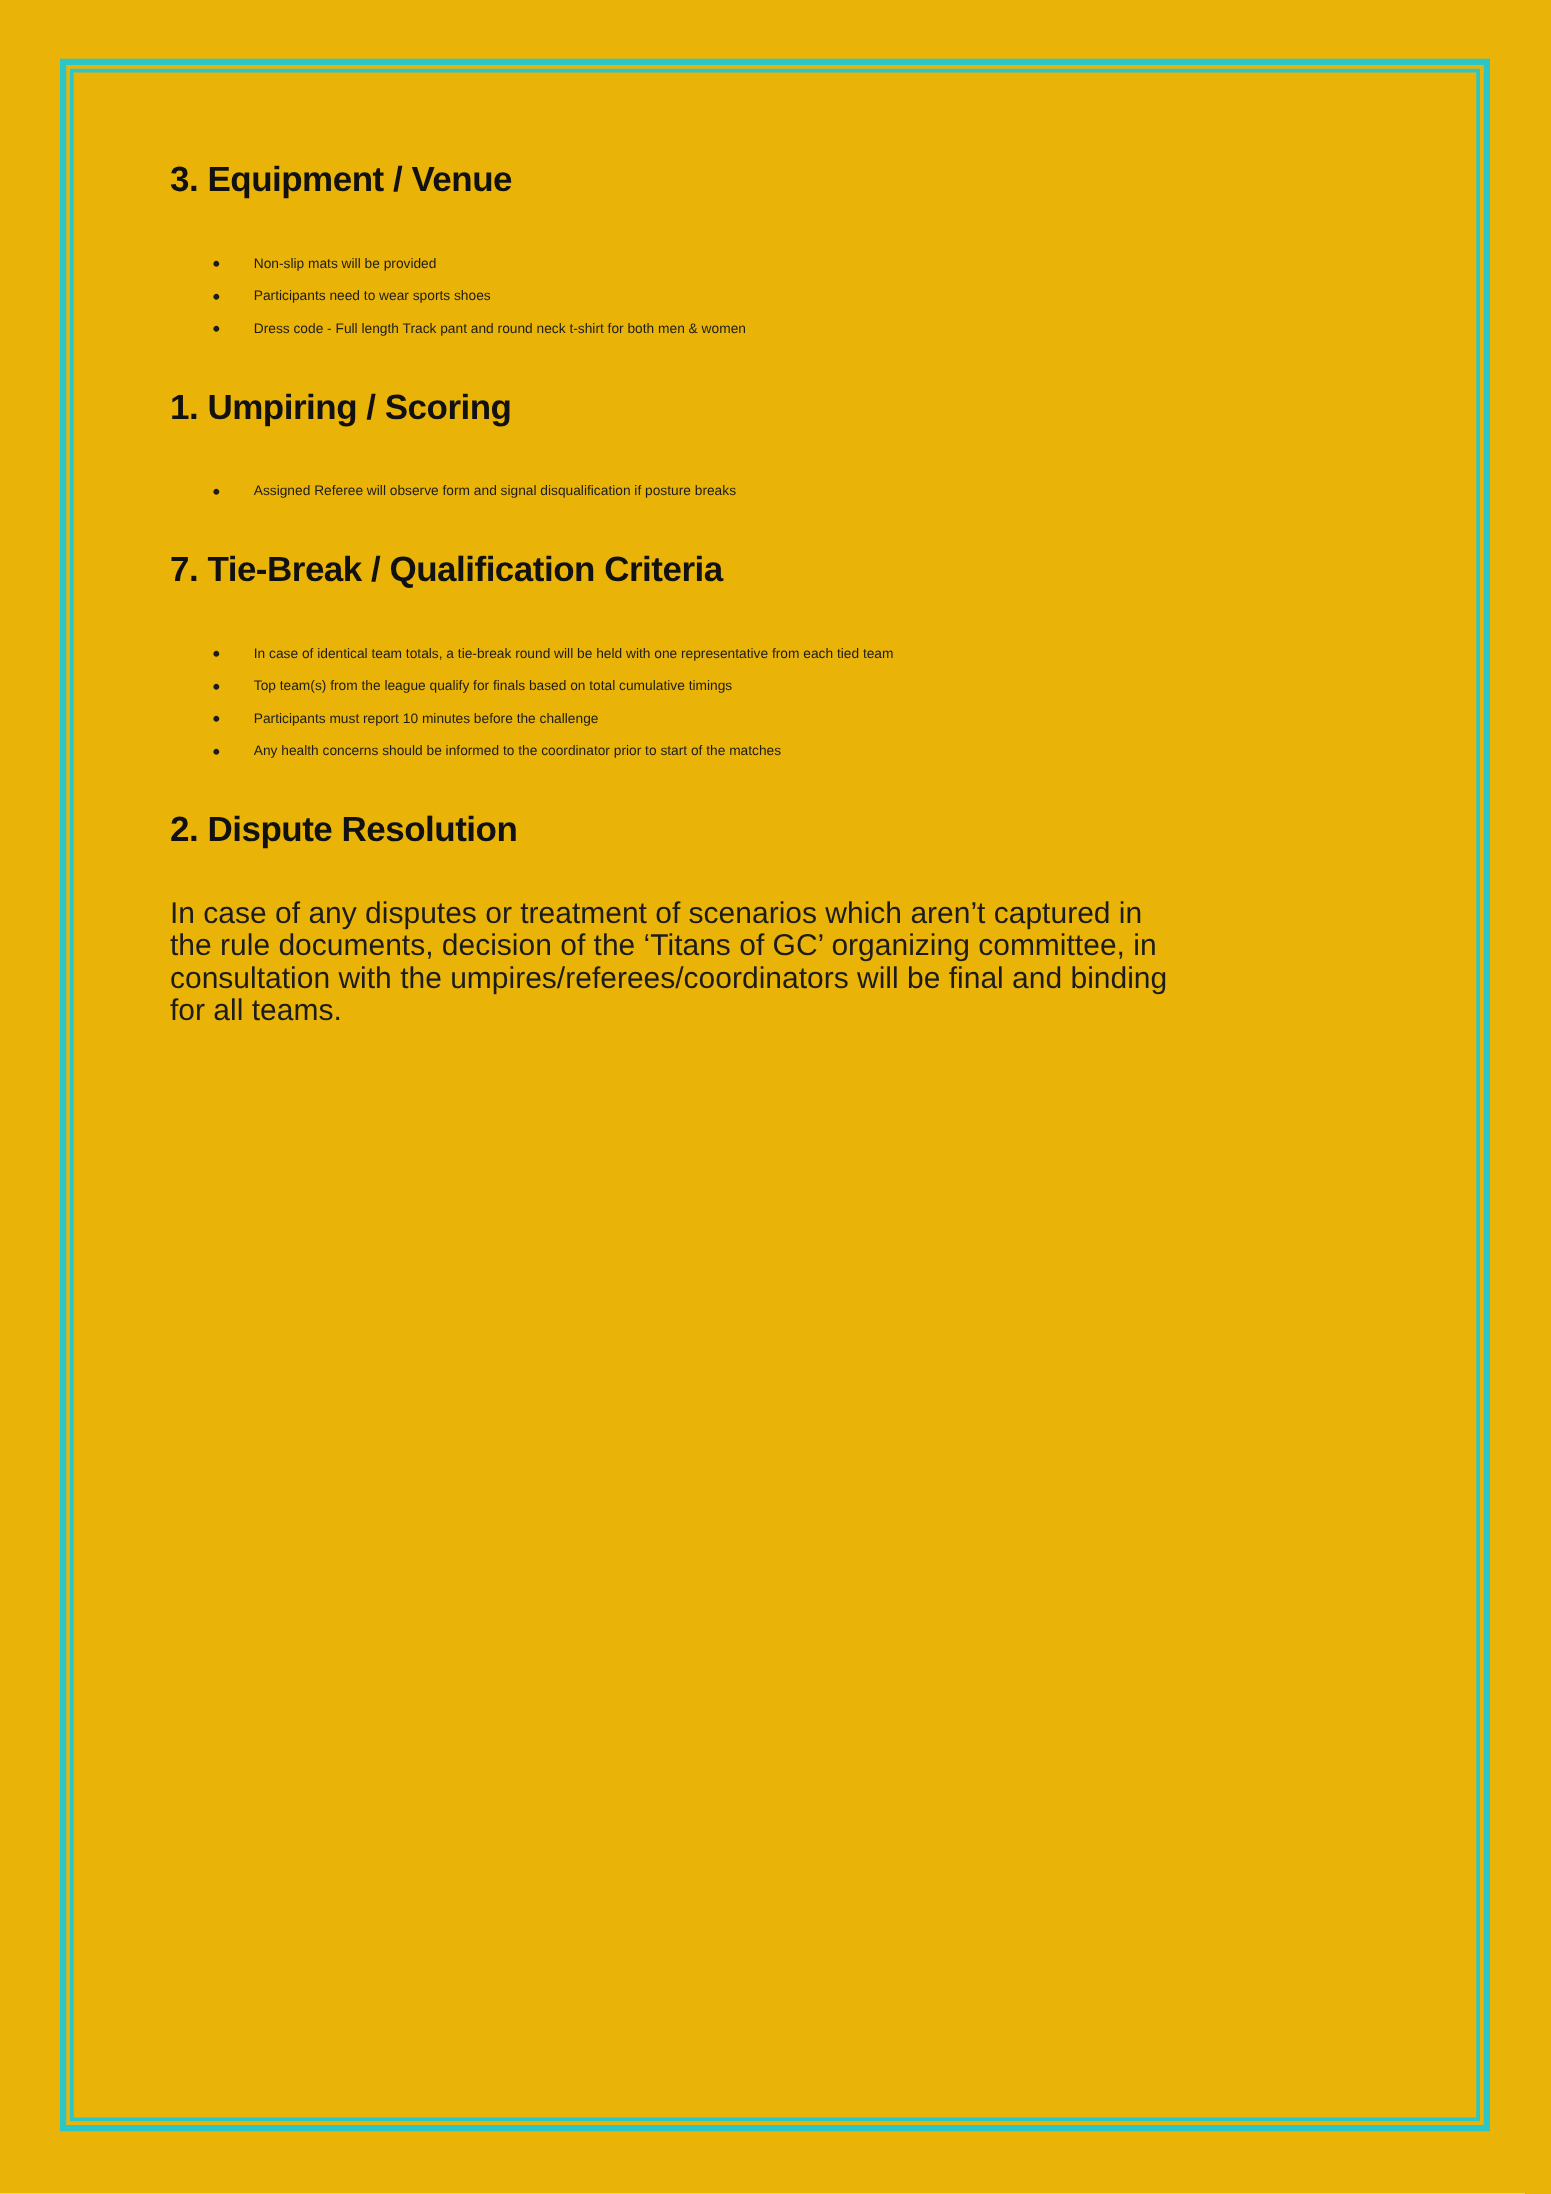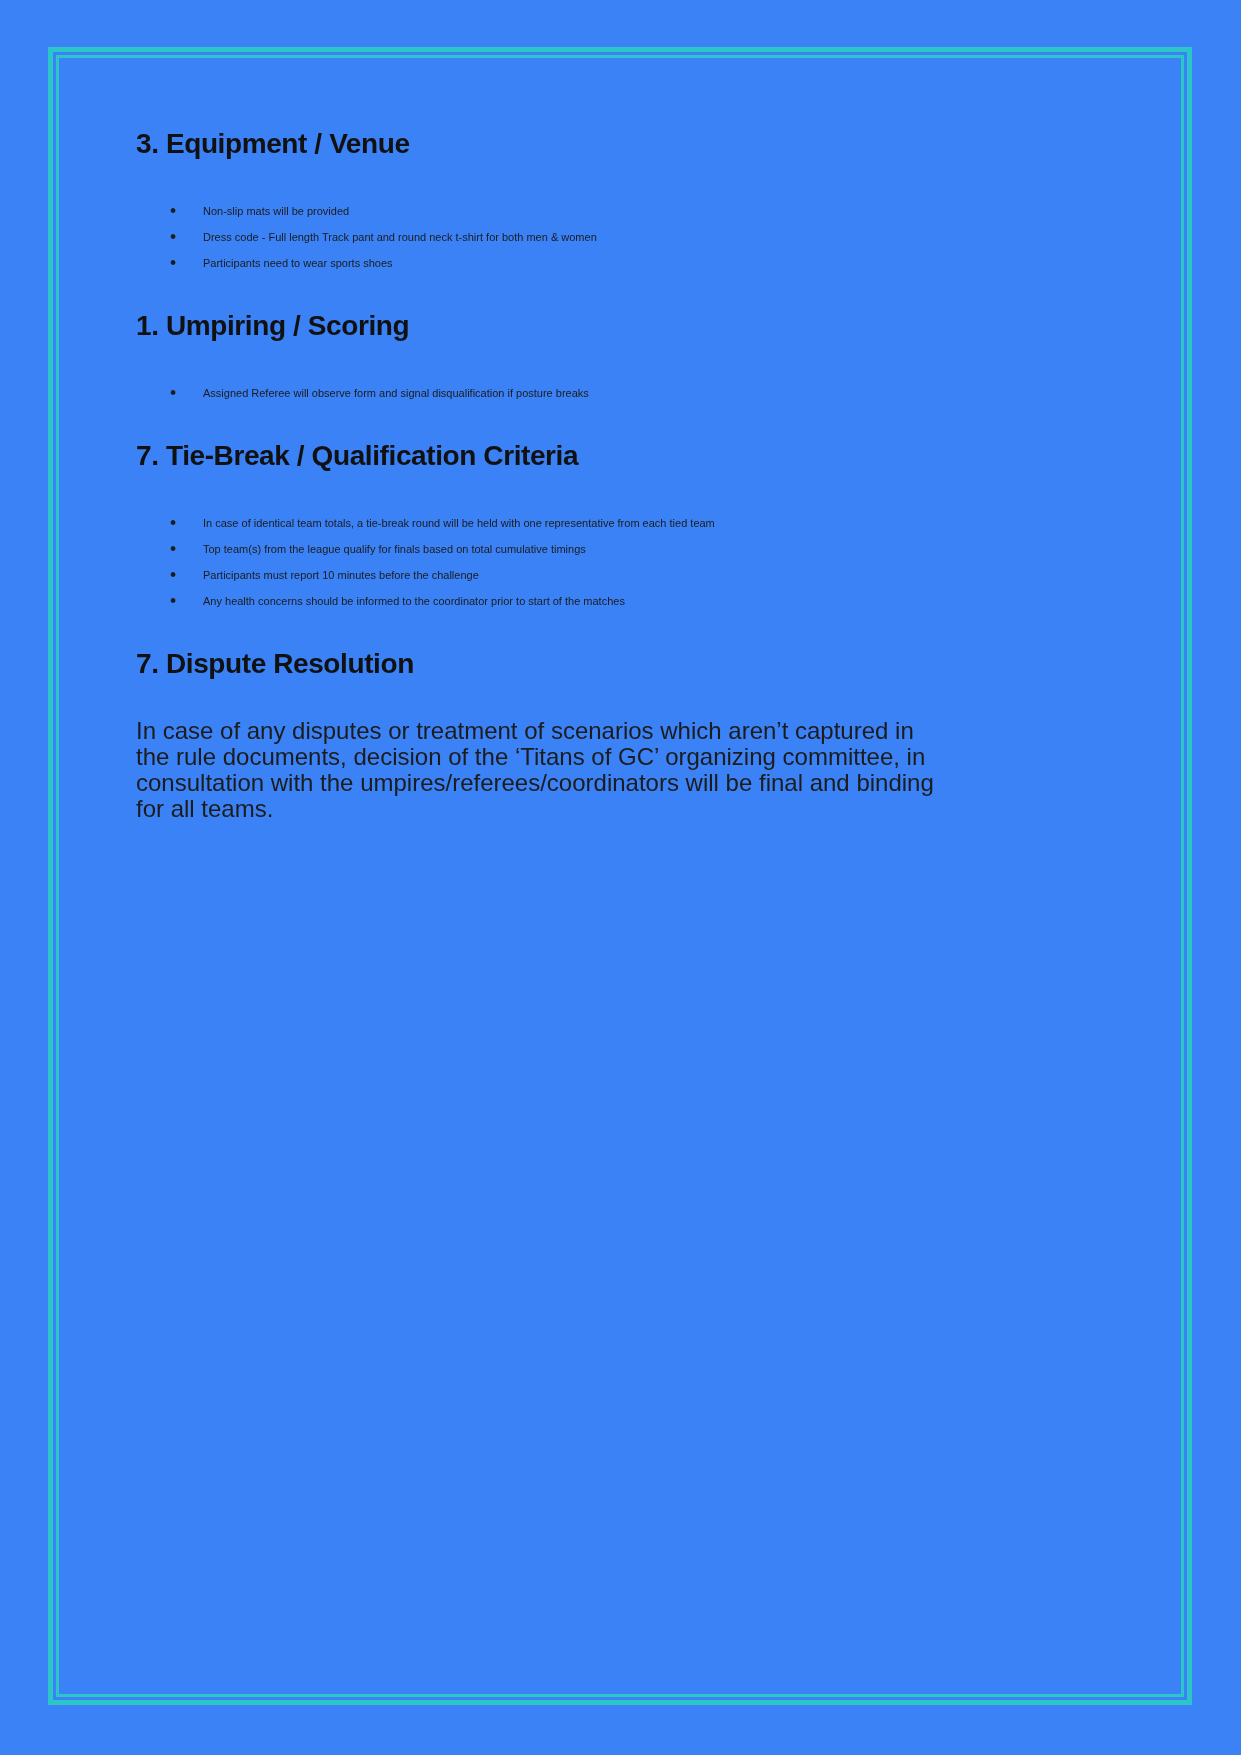--- a/index.html
+++ b/index.html
@@ -4,21 +4,21 @@
 <style>
   html, body {
     margin: 0;
     padding: 0;
     background: #ffffff;
   }
   .page {
     position: relative;
     width: 1241px;
     height: 1755px;
-    background: #3b82f6;
+    background: #eab308;
     font-family: "Liberation Sans", "DejaVu Sans", sans-serif;
     color: #1c1c1c;
     overflow: hidden;
   }
   
   .frame-outer {
     position: absolute;
     left: 48px;
     top: 47px;
     width: 1144px;
@@ -88,22 +88,22 @@
   <div class="frame-outer">
     <div class="frame-inner"></div>
   </div>
 
   <div class="content">
 
     <div class="section">
       <h1 class="section-title">3. Equipment / Venue</h1>
       <ul class="bullets">
         <li>Non-slip mats will be provided</li>
+        <li>Participants need to wear sports shoes</li>
         <li>Dress code - Full length Track pant and round neck t-shirt for both men &amp; women</li>
-        <li>Participants need to wear sports shoes</li>
       </ul>
     </div>
 
     <div class="section">
       <h1 class="section-title">1. Umpiring / Scoring</h1>
       <ul class="bullets">
         <li>Assigned Referee will observe form and signal disqualification if posture breaks</li>
       </ul>
     </div>
 
@@ -116,18 +116,18 @@
     </div>
 
     <div class="section">
       <ul class="bullets">
         <li>Participants must report 10 minutes before the challenge</li>
         <li>Any health concerns should be informed to the coordinator prior to start of the matches</li>
       </ul>
     </div>
 
     <div class="section">
-      <h1 class="section-title">7. Dispute Resolution</h1>
+      <h1 class="section-title">2. Dispute Resolution</h1>
       <p class="body-paragraph">In case of any disputes or treatment of scenarios which aren’t captured in the rule documents, decision of the ‘Titans of GC’ organizing committee, in consultation with the umpires/referees/coordinators will be final and binding for all teams.</p>
     </div>
 
   </div>
 </div>
 
 </body></html>

